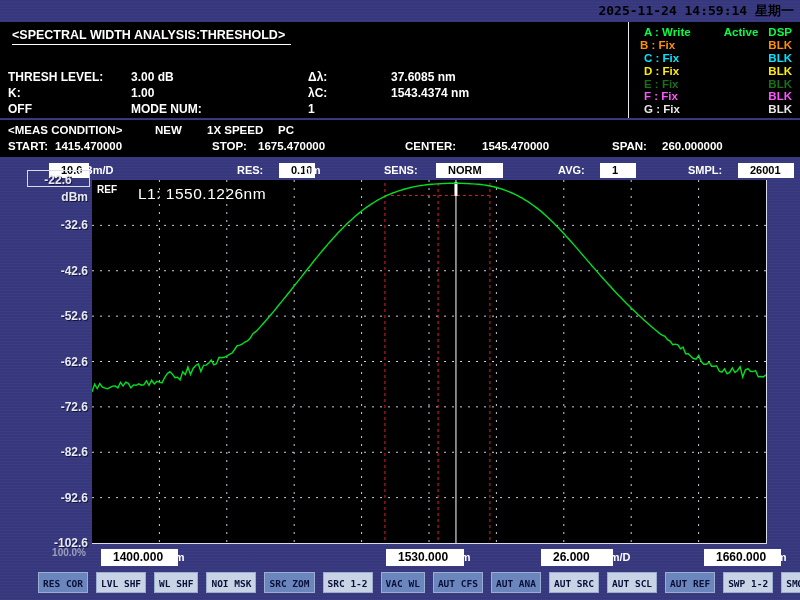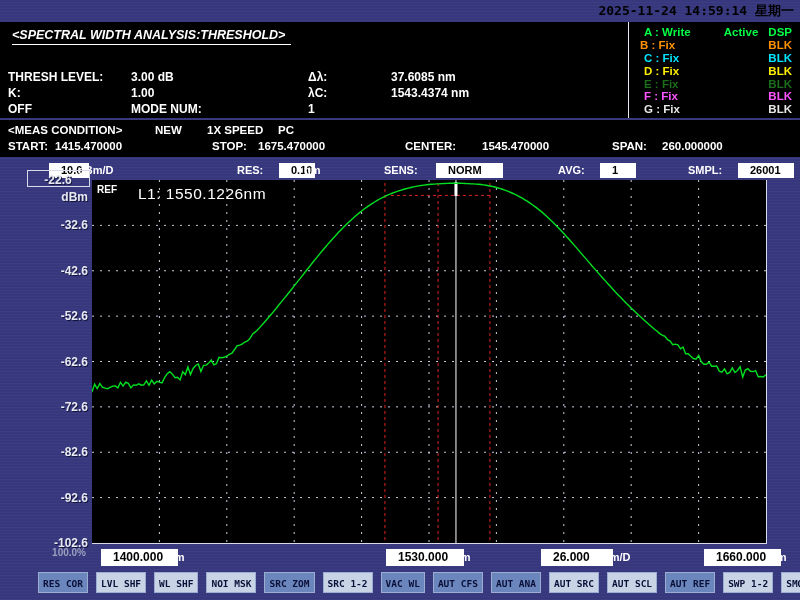--- a/index.html
+++ b/index.html
@@ -11,21 +11,21 @@
     -webkit-font-smoothing:none;
   }
   .datetime{
     position:absolute;top:2px;right:6px;color:#000;
     font-family:"DejaVu Sans Mono", monospace;font-weight:bold;font-size:13px;letter-spacing:0;
   }
   .header-panel{position:absolute;left:0;top:22px;width:800px;height:96px;background:#000;}
   .header-divider{position:absolute;left:628px;top:0;width:1px;height:96px;background:#e8eaf2;}
   .analysis-title{
     position:absolute;left:12px;top:6px;color:#fff;font-weight:bold;font-size:12.5px;
-    border-bottom:1px solid #fff;padding-bottom:2px;padding-right:6px;font-style:italic;
+    border-bottom:1px solid #fff;padding-bottom:2px;padding-right:6px;
   }
   .analysis-rows{position:absolute;left:0;top:48px;width:620px;}
   .analysis-row{display:grid;grid-template-columns:110px 164px 70px auto;padding-left:8px;height:16px;
     color:#fff;font-weight:bold;font-size:12px;gap:13px;}
   .trace-rows{position:absolute;left:628px;top:4px;width:170px;}
   .trace-row{display:flex;height:12.8px;align-items:center;font-weight:bold;font-size:11.5px;padding-left:16px;padding-right:6px;}
   .trace-name{width:86px;}
   .trace-middle{width:48px;}
   .trace-status{flex:1;text-align:right;}
   .meas-panel{position:absolute;left:0;top:120px;width:800px;height:37px;background:#000;color:#fff;font-weight:bold;font-size:11.5px;}

